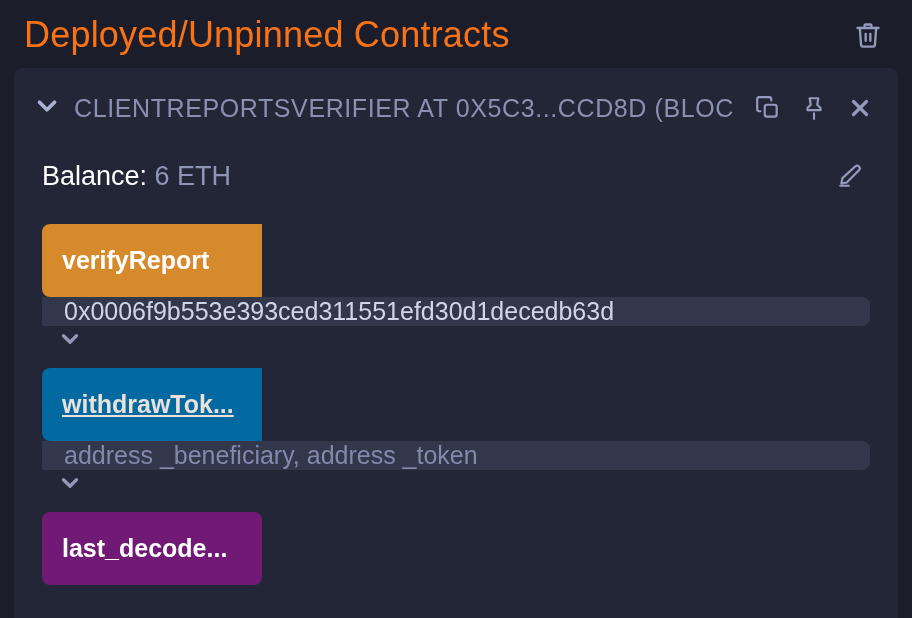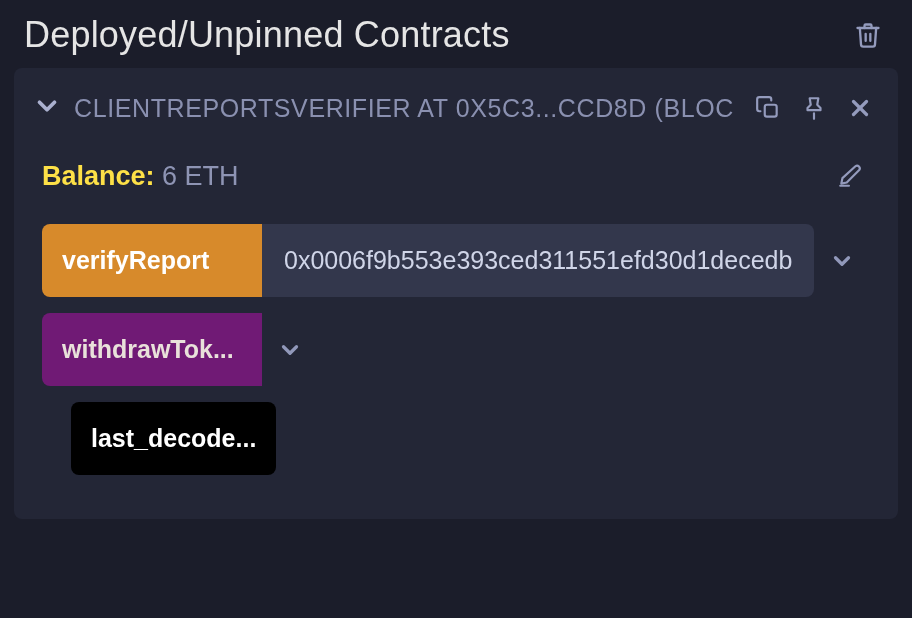--- a/index.html
+++ b/index.html
@@ -18,21 +18,21 @@
   }
   .panel-header {
     display: flex;
     align-items: center;
     justify-content: space-between;
     padding: 4px 10px 12px 10px;
   }
   .panel-title {
     font-size: 36px;
     font-weight: 500;
-    color: #e5e5e5;
+    color: #f97316;
     letter-spacing: 0.2px;
   }
   .icon-btn {
     color: #949bbd;
     cursor: pointer;
     display: inline-flex;
     align-items: center;
     justify-content: center;
     width: 40px;
     height: 40px;
@@ -76,26 +76,27 @@
     display: flex;
     align-items: center;
     justify-content: space-between;
     margin: 8px 0 28px 0;
   }
   .balance-text {
     font-size: 27px;
     color: #8e94b4;
     font-weight: 500;
   }
-  .balance-label { font-weight: 700; color: #fde047; }
+  .balance-label { font-weight: 400; color: #ffffff; }
   .fn-row {
     display: flex;
     align-items: stretch;
     gap: 0;
     margin-bottom: 16px;
+    flex-direction: column;
   }
   .fn-btn {
     border-radius: 8px;
     padding: 22px 20px;
     font-size: 25px;
     font-weight: 700;
     color: #fff;
     white-space: nowrap;
     overflow: hidden;
     text-overflow: ellipsis;
@@ -103,22 +104,22 @@
   }
   .fn-btn.with-input {
     border-top-right-radius: 0;
     border-bottom-right-radius: 0;
     width: 220px;
   }
   .fn-btn.standalone {
     max-width: 220px;
   }
   .fn-orange { background: #d78a2b; }
-  .fn-orange-dim { background: #701a75; color: #e9e1da; }
-  .fn-teal { background: #000000; margin-left: 29px; }
+  .fn-orange-dim { background: #0369a1; color: #e9e1da; text-decoration: underline; }
+  .fn-teal { background: #701a75; }
   .fn-input {
     flex: 1;
     background: #33374c;
     border: none;
     border-top-right-radius: 8px;
     border-bottom-right-radius: 8px;
     padding: 0 22px;
     font-size: 25px;
     color: #d0d5e8;
     outline: none;
@@ -203,20 +204,21 @@
         <input class="fn-input" type="text" value="0x0006f9b553e393ced311551efd30d1decedb63d" style="">
         <div class="expand-btn">
           <svg width="26" height="26" viewBox="0 0 24 24" fill="none" stroke="currentColor" stroke-width="3" stroke-linecap="round" stroke-linejoin="round">
             <polyline points="6 9 12 15 18 9"></polyline>
           </svg>
         </div>
       </div>
 
       <div class="fn-row">
         <div class="fn-btn fn-orange-dim with-input">withdrawTok...</div>
+        <input class="fn-input" type="text" placeholder="address _beneficiary, address _token" style="">
         <div class="expand-btn">
           <svg width="26" height="26" viewBox="0 0 24 24" fill="none" stroke="currentColor" stroke-width="3" stroke-linecap="round" stroke-linejoin="round">
             <polyline points="6 9 12 15 18 9"></polyline>
           </svg>
         </div>
       </div>
 
       <div class="fn-row">
         <div class="fn-btn fn-teal standalone">last_decode...</div>
       </div>

